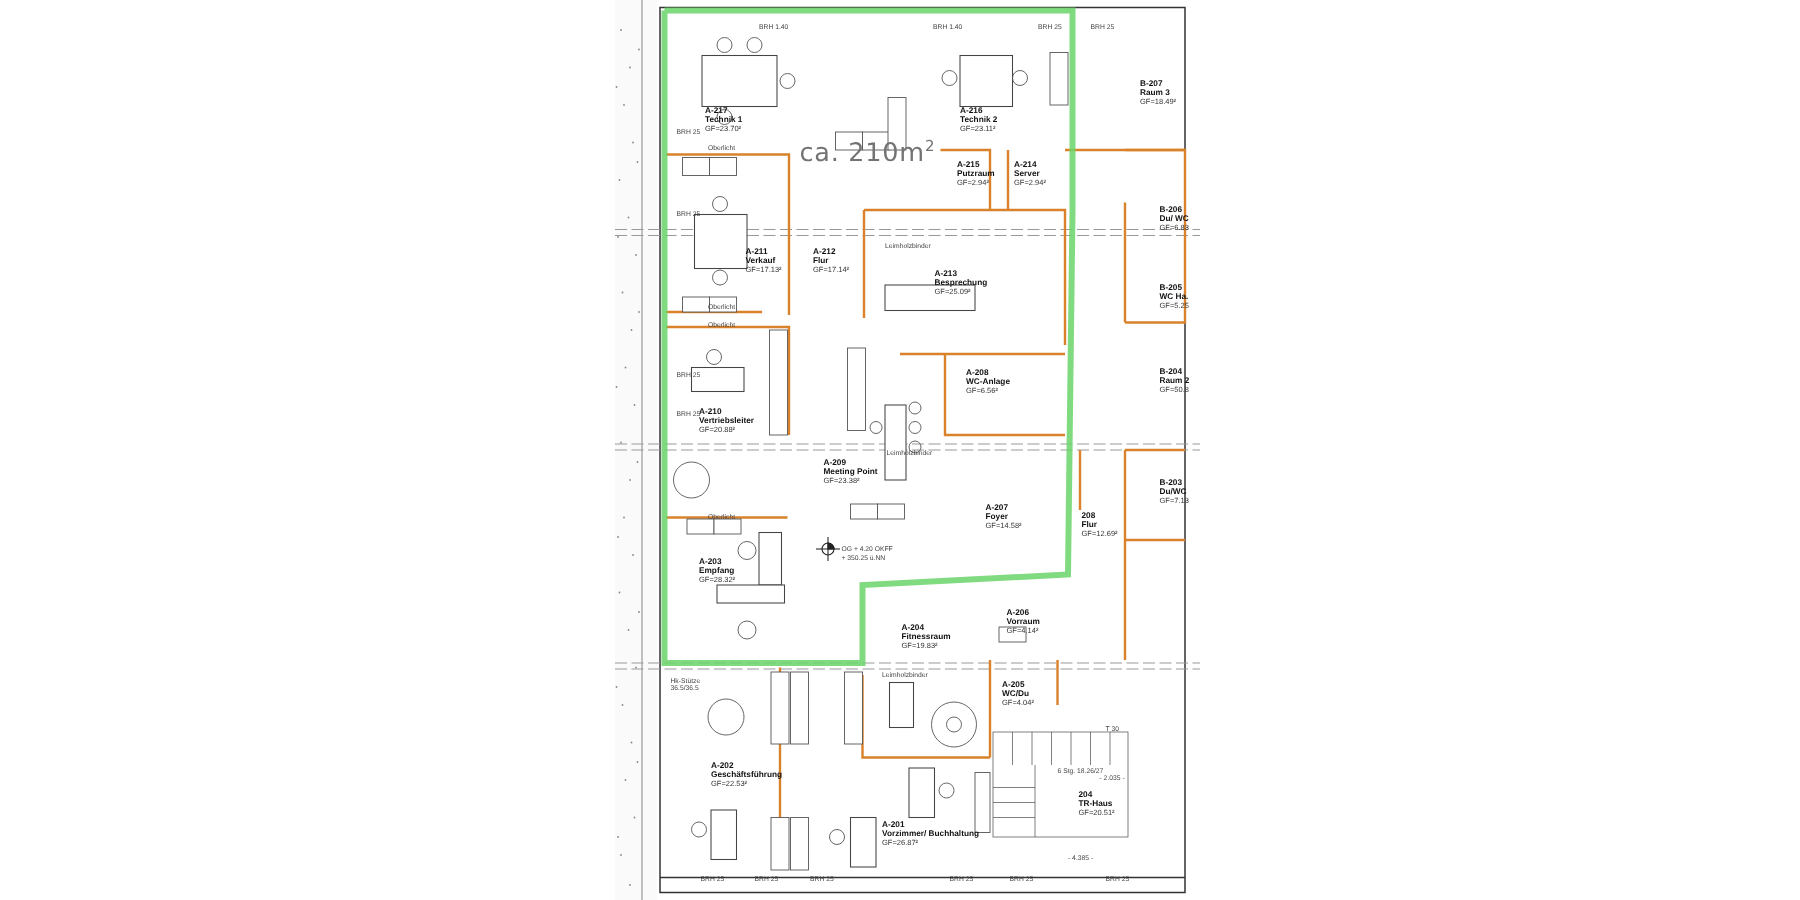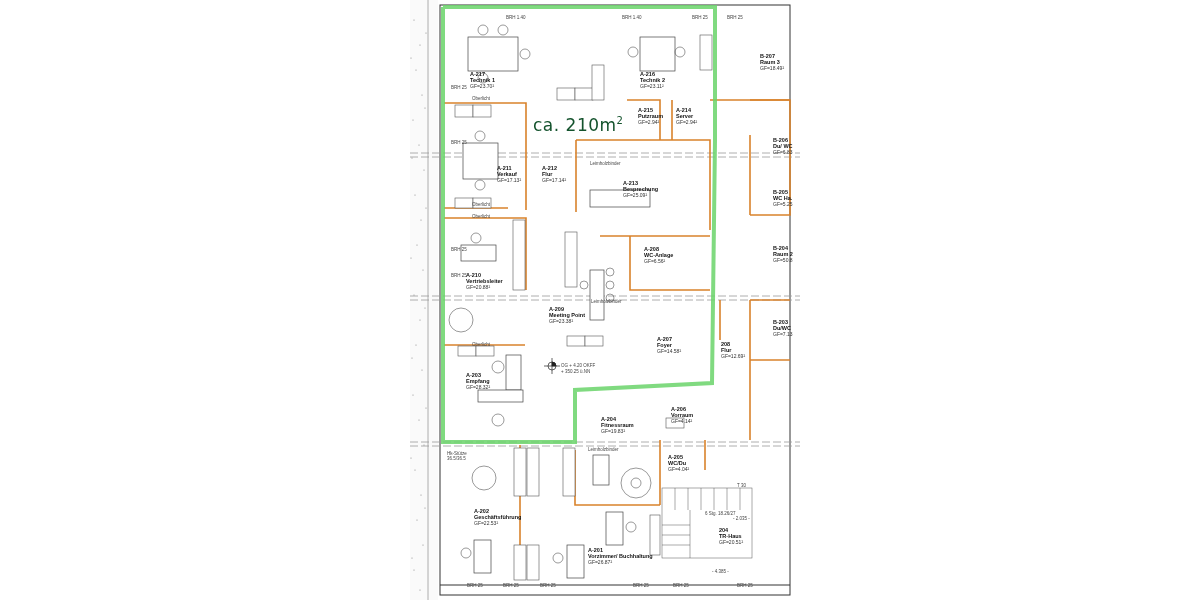--- a/index.html
+++ b/index.html
@@ -3,21 +3,21 @@
 <meta charset="utf-8">
 <style>
   html,body{margin:0;padding:0;background:#ffffff;}
   body{width:1200px;height:600px;position:relative;overflow:hidden;font-family:"Liberation Sans",sans-serif;}
   #plan{position:absolute;left:0;top:0;width:1200px;height:600px;}
   .room-label{position:absolute;font-family:"Liberation Sans",sans-serif;line-height:1.05;color:#111;}
   .room-label .rid{font-size:5.5px;font-weight:bold;display:block;}
   .room-label .rname{font-size:5.5px;font-weight:bold;display:block;}
   .room-label .rarea{font-size:5px;display:block;color:#333;}
   .small-note{position:absolute;font-size:4.5px;color:#444;font-family:"Liberation Sans",sans-serif;white-space:nowrap;}
-  .area-note{position:absolute;font-family:"DejaVu Sans",sans-serif;font-size:17px;color:#14532d;left:533px;top:115px;letter-spacing:0.5px;}
+  .area-note{position:absolute;font-family:"DejaVu Sans",sans-serif;font-size:17px;color:#737373;left:533px;top:92px;letter-spacing:0.5px;}
   .area-note sup{font-size:10px;}
 </style>
 </head>
 <body>
 
 <svg id="plan" viewBox="0 0 1200 600" xmlns="http://www.w3.org/2000/svg">
 
   <g>
     <rect x="410" y="0" width="28" height="600" fill="#fafafa"></rect>
     <line x1="428" y1="0" x2="428" y2="600" stroke="#999" stroke-width="0.8"></line>

